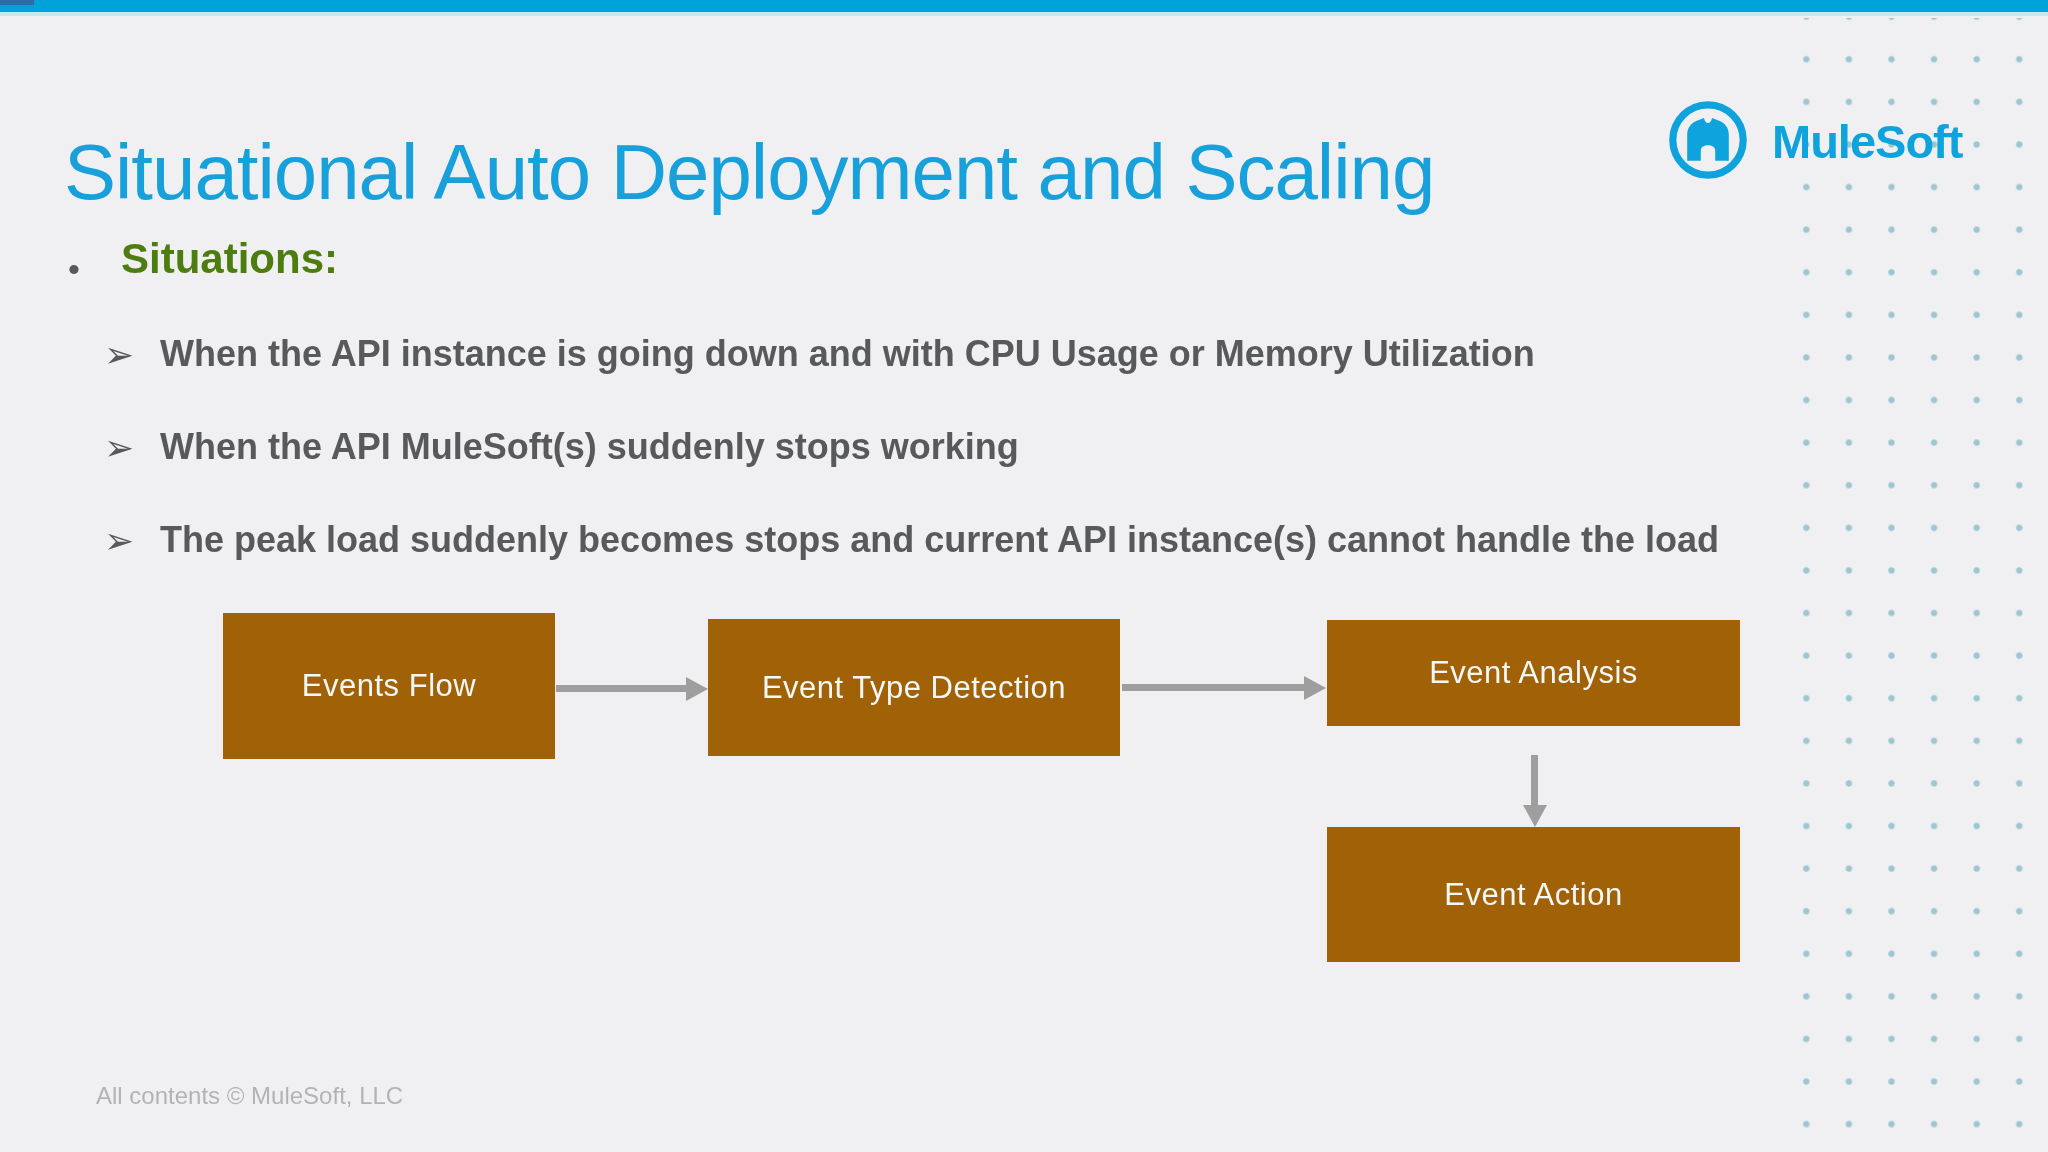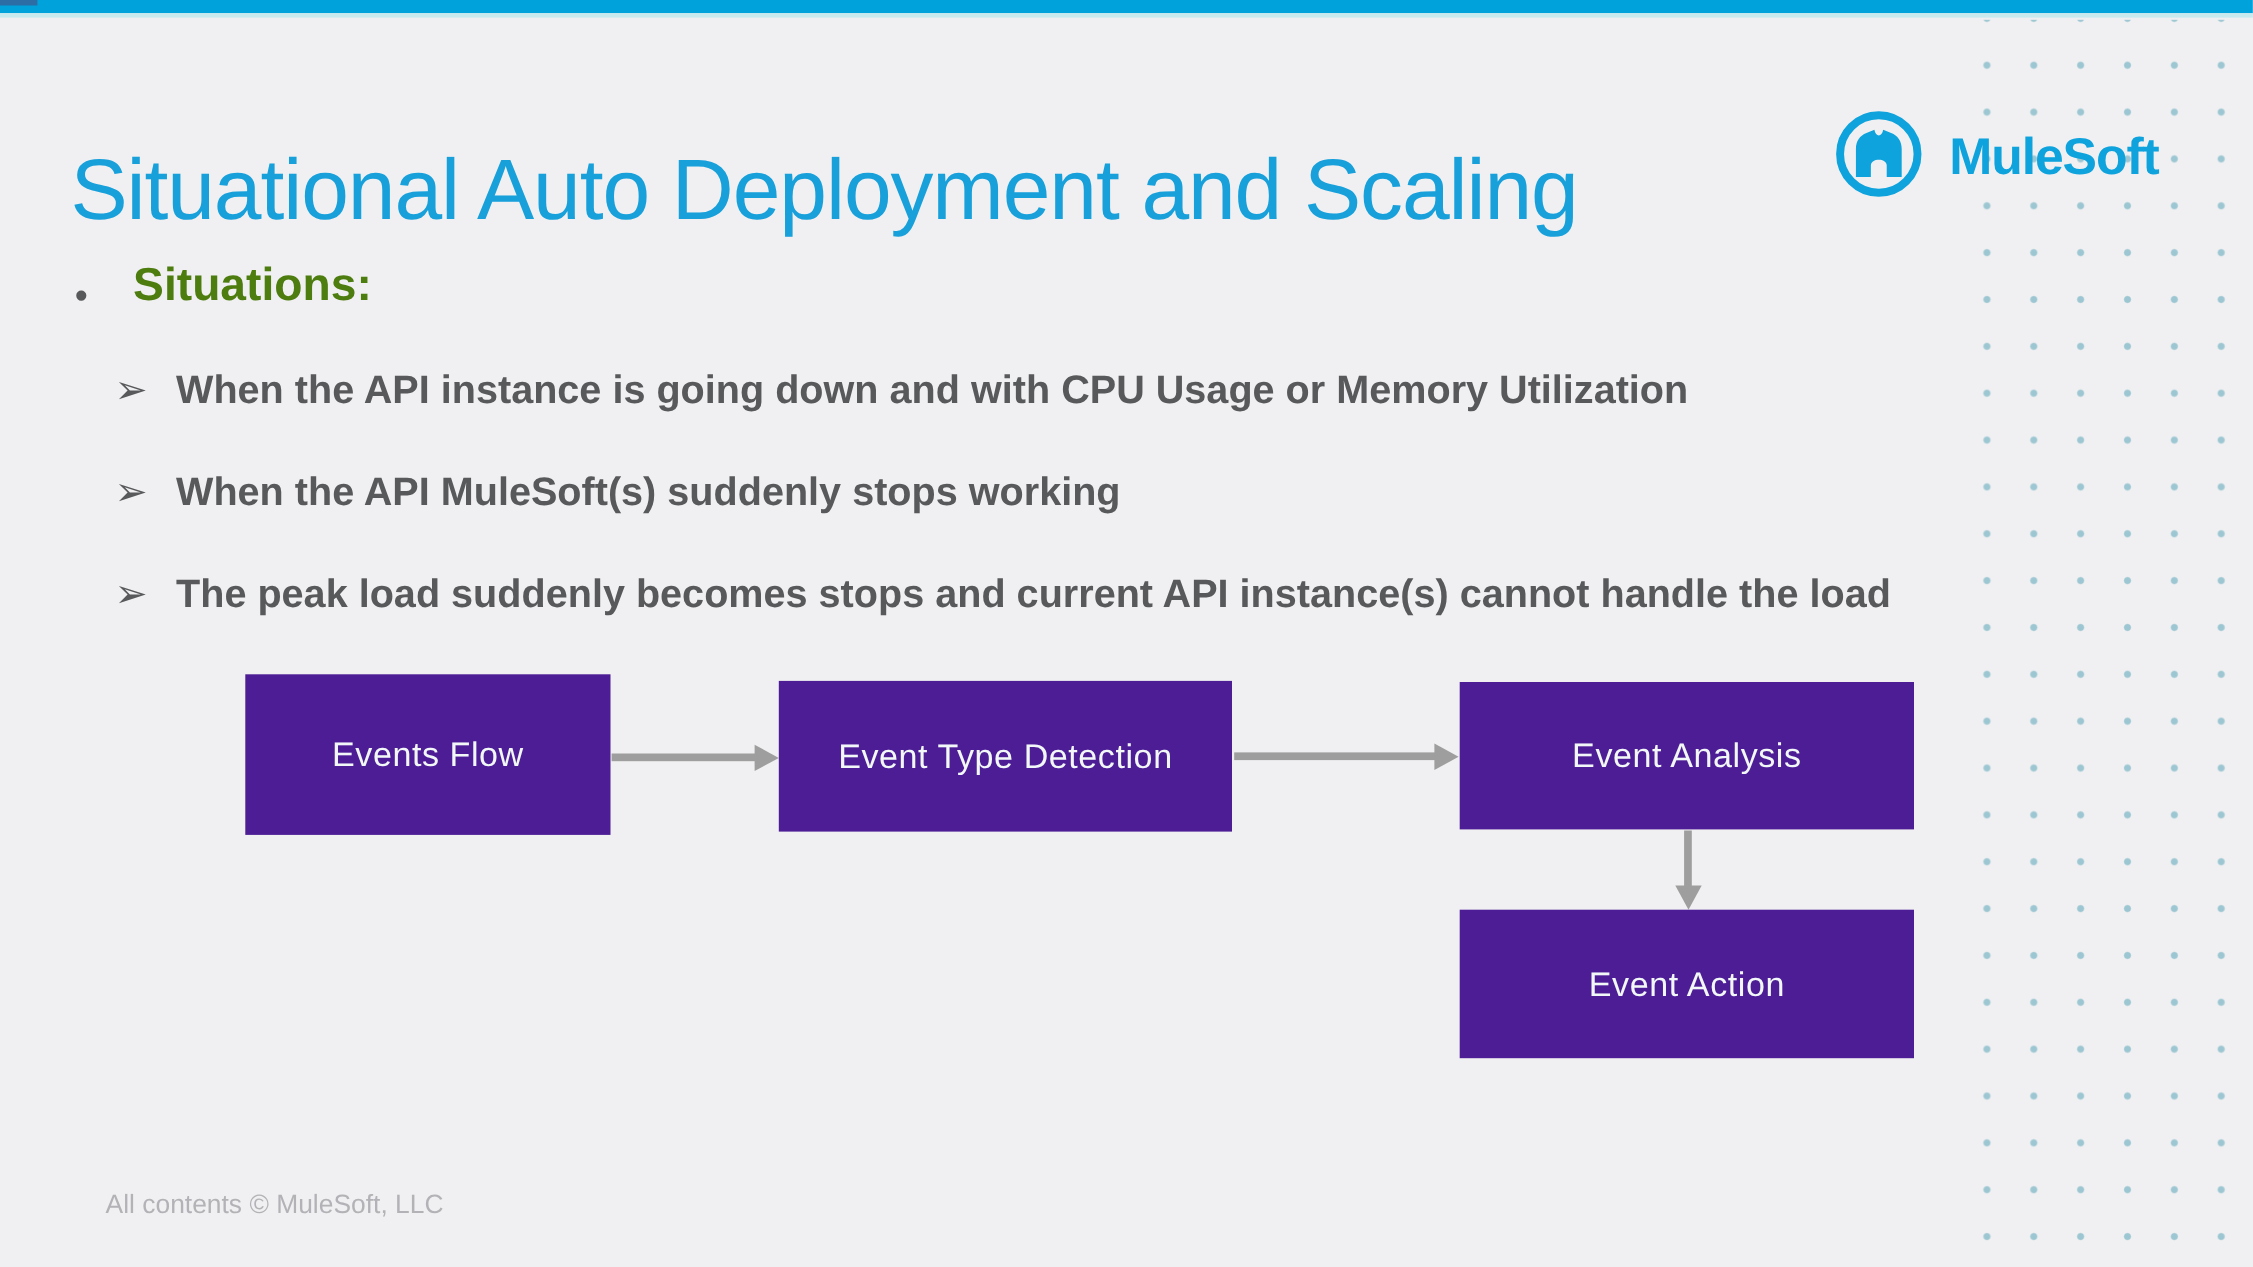--- a/index.html
+++ b/index.html
@@ -57,27 +57,27 @@
     font-family:"DejaVu Sans", sans-serif;
     font-size:36px; line-height:44px; color:#58595b;
   }
   .sub-text {
     position:absolute; left:56px; top:0; width:1560px;
     font-size:36px; line-height:44px; font-weight:700; color:#58595b; white-space:nowrap;
   }
 
   
   .node {
-    position:absolute; background:#4c1d95;
+    position:absolute; background:#a16207;
     display:flex; align-items:center; justify-content:center;
   }
   .node-label { color:#f2f7f8; font-size:31px; letter-spacing:0.5px; text-align:center; }
   .node-events-flow        { left:223px;  top:613px; width:332px; height:146px; }
   .node-event-type         { left:708px;  top:619px; width:412px; height:137px; }
-  .node-event-analysis     { left:1327px; top:620px; width:413px; height:134px; }
+  .node-event-analysis     { left:1327px; top:620px; width:413px; height:106px; }
   .node-event-action       { left:1327px; top:827px; width:413px; height:135px;align-items:center; }
 
   .harrow { position:absolute; height:7px; background:#9e9e9e; }
   .harrow::after {
     content:''; position:absolute; right:-21px; top:-8.5px;
     border-left:22px solid #9e9e9e;
     border-top:12px solid transparent; border-bottom:12px solid transparent;
   }
   .harrow.a1 { left:556px;  top:685px; width:131px; }
   .harrow.a2 { left:1122px; top:684px; width:183px; }

